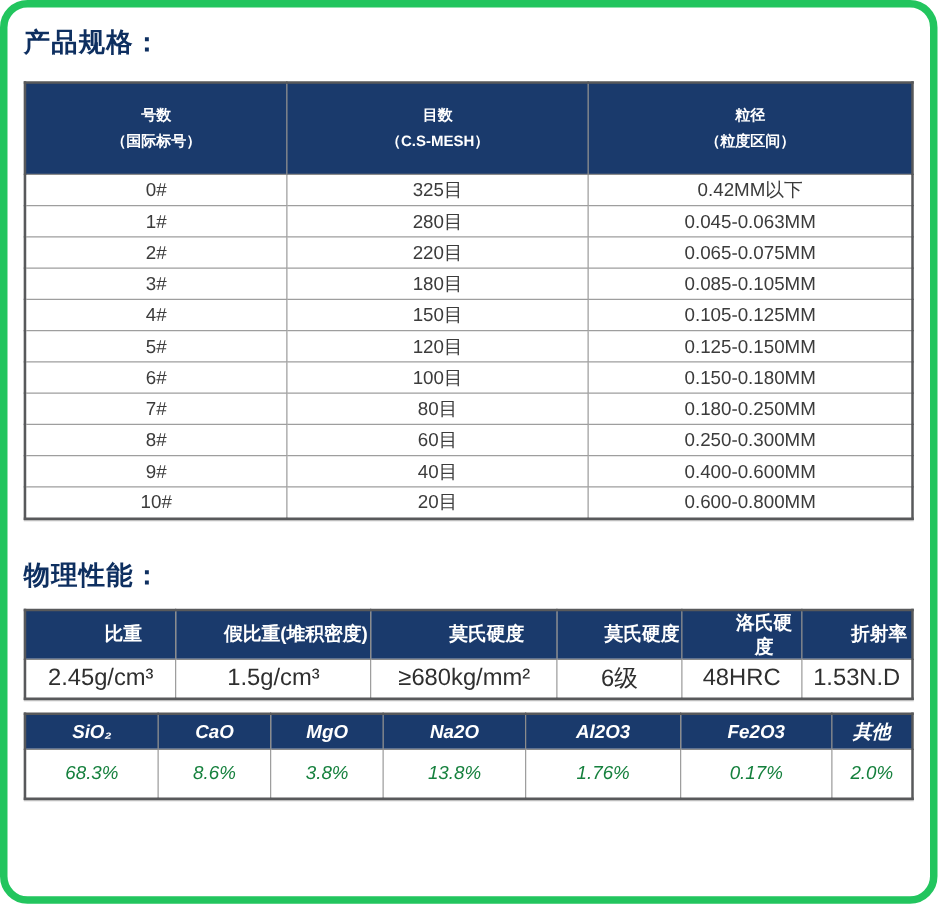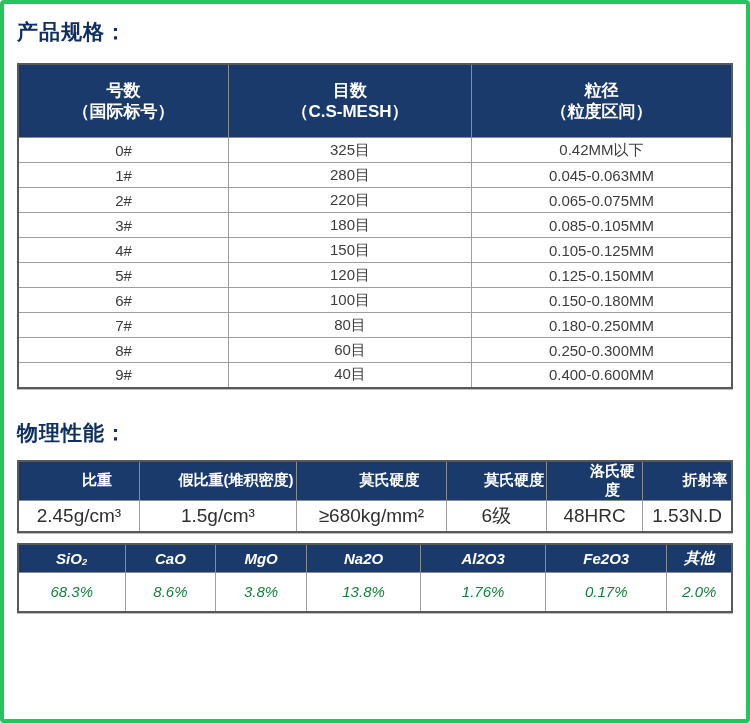--- a/index.html
+++ b/index.html
@@ -7,22 +7,22 @@
   body {
     font-family: "Liberation Sans", "DejaVu Sans", sans-serif;
     background: #ffffff;
     overflow: hidden;
   }
   .page-frame {
     position: absolute;
     inset: 0;
     width: 750px;
     height: 723px;
-    border: 4px solid #22c55e;
-    border-radius: 4px;
+    border: 6px solid #22c55e;
+    border-radius: 22px;
     background: #ffffff;
     padding: 12px 13px 0 13px;
     overflow: hidden;
   }
   .section-title {
     color: #0e2f60;
     font-size: 21px;
     font-weight: bold;
     letter-spacing: 1px;
   }
@@ -45,21 +45,21 @@
     border: 1px solid #9e9e9e;
     text-align: center;
     vertical-align: middle;
   }
   thead th {
     background: #1a3a6c;
     color: #ffffff;
     font-weight: bold;
     border-color: #8b8b8b;
   }
-  .spec-table thead th { height: 52px; font-size: 17px; line-height: 21px; padding: 15px 0; }
+  .spec-table thead th { height: 52px; font-size: 12px; line-height: 21px; padding: 15px 0; }
   .spec-table tbody td { height: 25px; font-size: 15px; color: #3c3c3c; }
 
   .phys-table thead th { height: 29px; font-size: 15px; padding-left: 36px; }
   .phys-table tbody td { height: 32px; font-size: 19px; color: #2f2f2f; }
 
   .chem-table thead th { height: 28px; font-size: 15px; }
   .chem-table tbody td { height: 40px; font-size: 15px; color: #15803d; }
 
   .th-line { display: block; }
 
@@ -155,20 +155,25 @@
       <td>60目</td>
       <td>0.250-0.300MM</td>
     </tr>
 
     <tr>
       <td>9#</td>
       <td>40目</td>
       <td>0.400-0.600MM</td>
     </tr>
 
+    <tr>
+      <td>10#</td>
+      <td>20目</td>
+      <td>0.600-0.800MM</td>
+    </tr>
   </tbody>
   </table>
 
 
   <div class="section-title title-2">物理性能：</div>
 
   <table class="phys-table">
     <colgroup>
       <col style="width:17%">
         <col style="width:22%">

